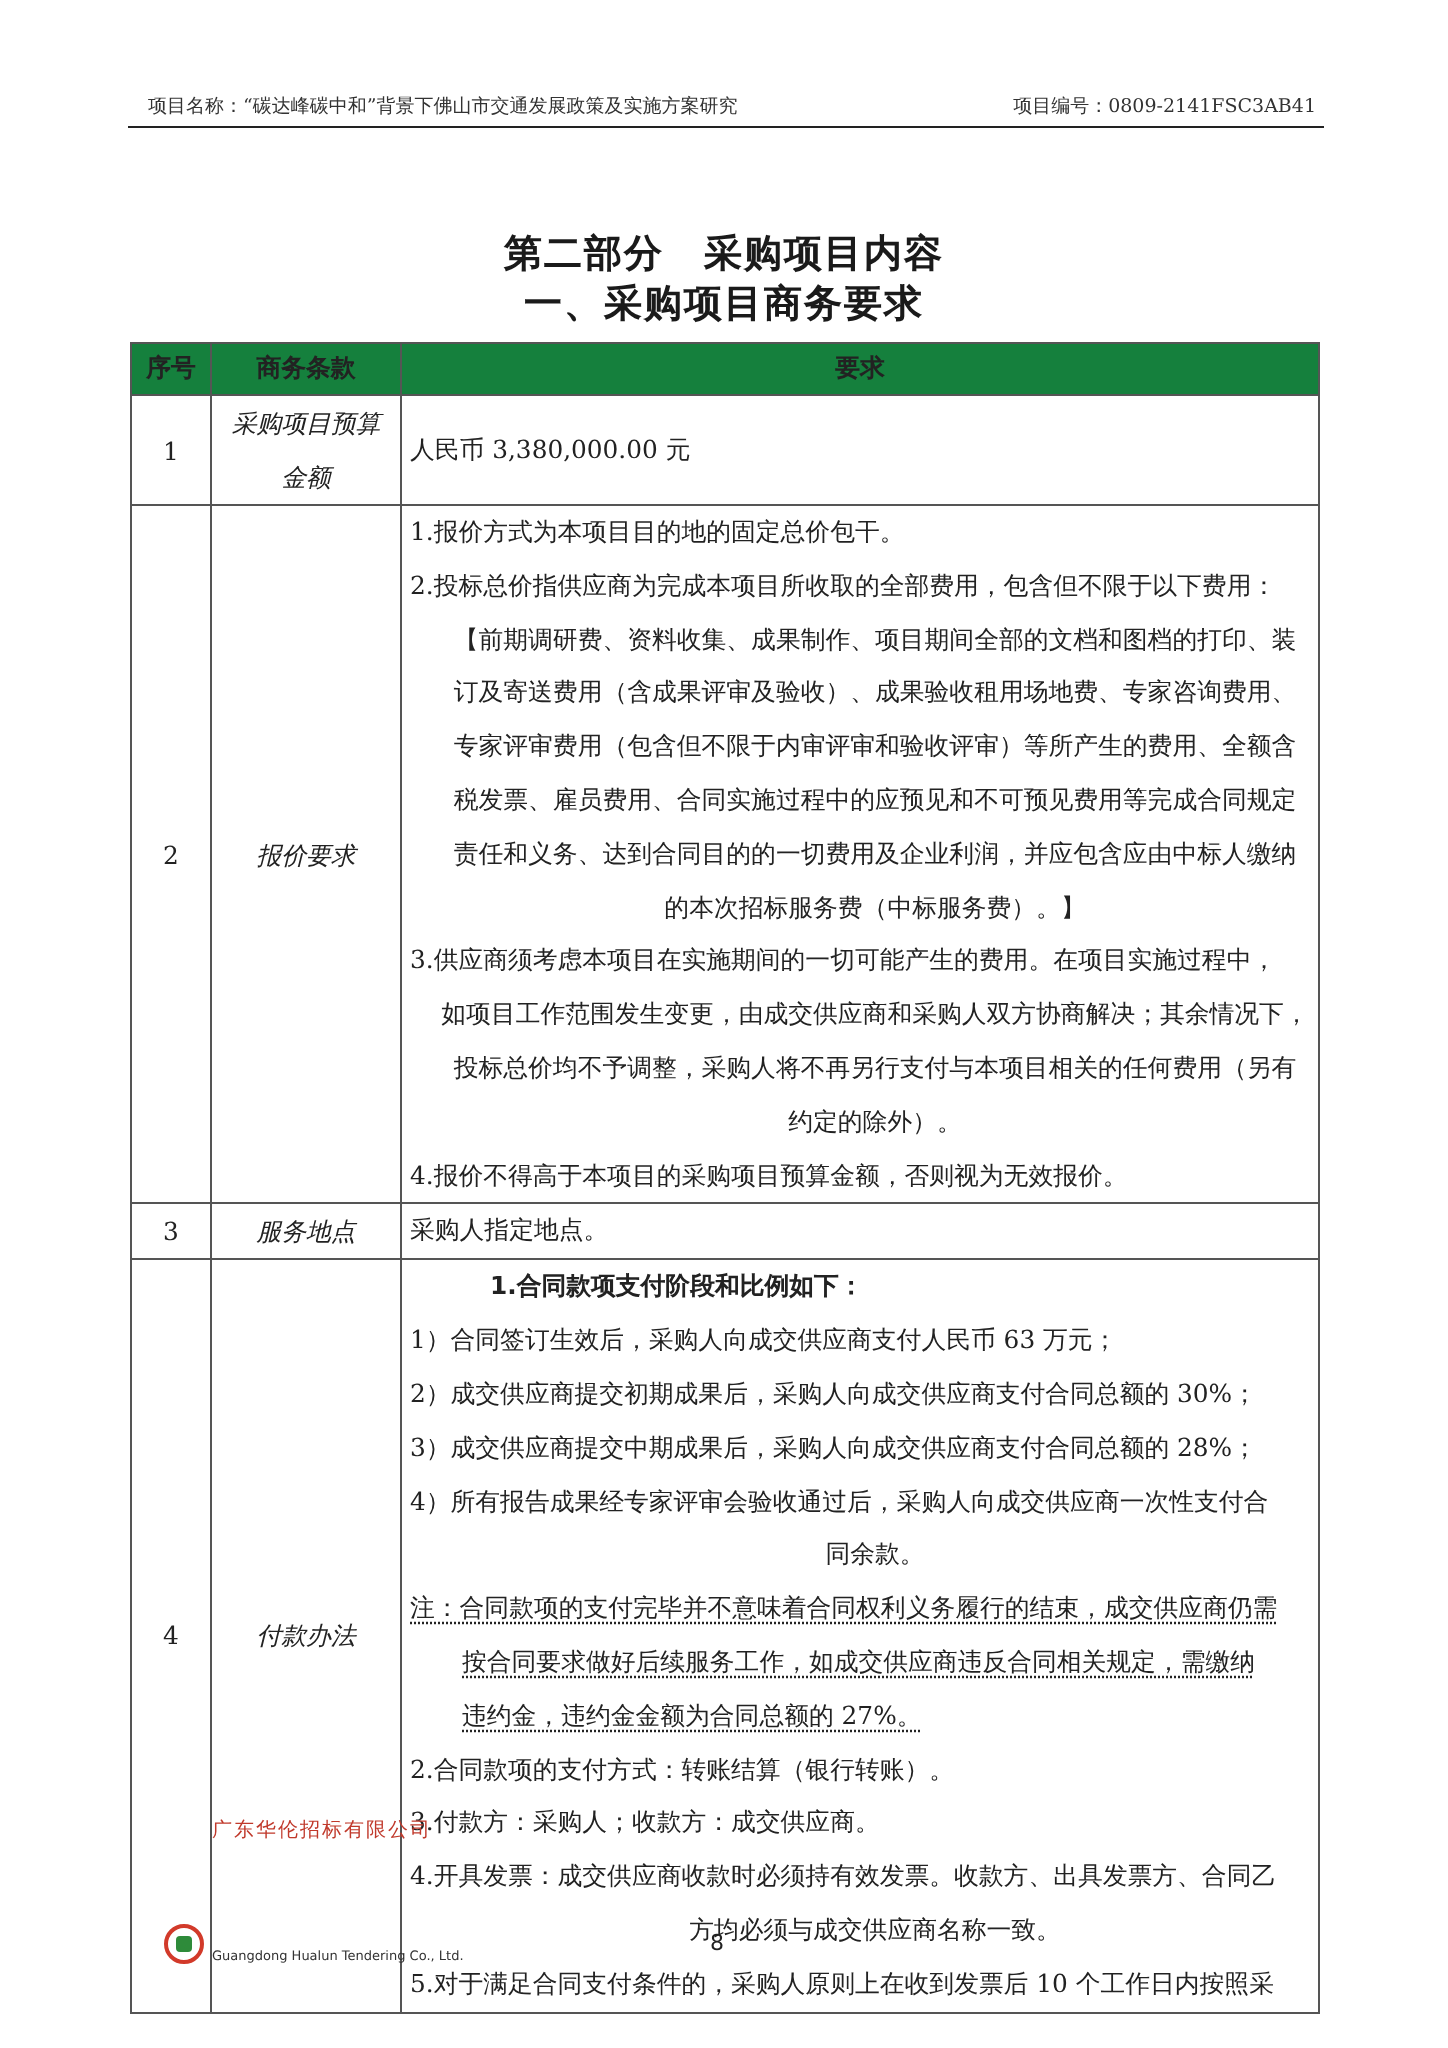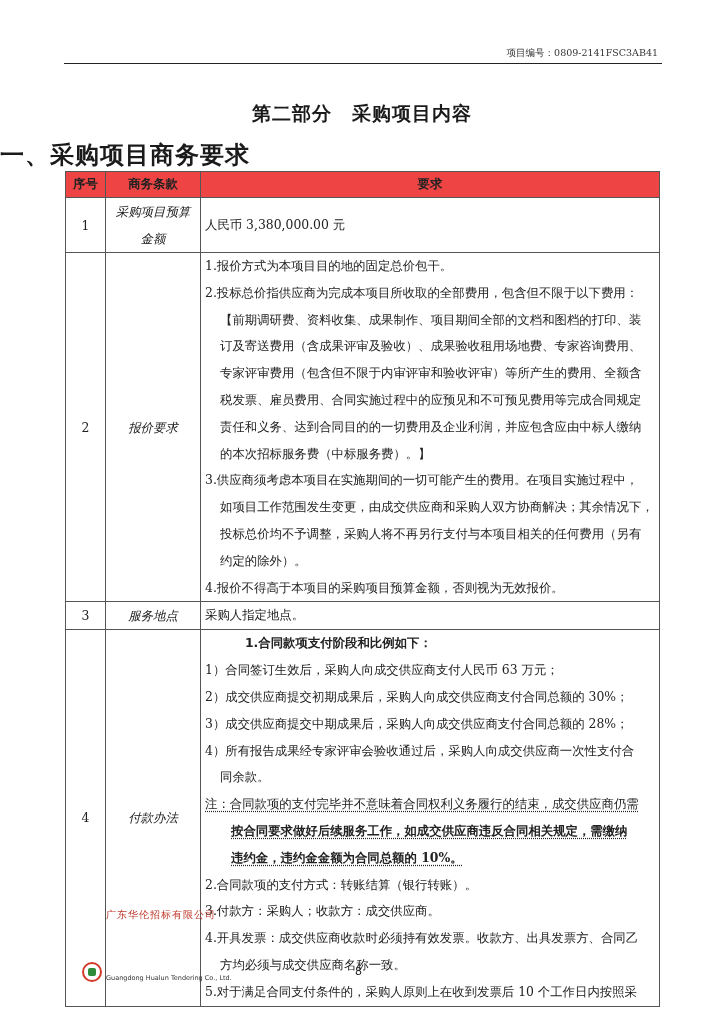--- a/index.html
+++ b/index.html
@@ -9,49 +9,49 @@
       color: #222;
     }
     .page-header {
       position: absolute; left: 64px; top: 47px; width: 598px; height: 16px;
       border-bottom: 1.5px solid #222;
       font-size: 9.5px; color: #333;
     }
     .page-header .hl { position: absolute; left: 10px; top: 0; white-space: nowrap; }
     .page-header .hr { position: absolute; right: 4px; top: 0; white-space: nowrap; margin-left: 13px; }
     .part-title {
-      position: absolute; left: 0; width: 724px; top: 101px; text-align: center;
+      position: absolute; left: 0; width: 724px; top: 114px; text-align: center;
       font-family: "DejaVu Sans", "Liberation Sans", sans-serif;
       font-size: 19px; font-weight: bold; letter-spacing: 1px; color: #1a1a1a;
     }
     .section-title {
-      position: absolute; left: 0; width: 724px; top: 139px; text-align: left;
+      position: absolute; left: 0; width: 724px; top: 139px; text-align: center;
       font-family: "DejaVu Sans", "Liberation Sans", sans-serif;
-      font-size: 24px; font-weight: bold; letter-spacing: 1px; color: #1a1a1a;
+      font-size: 19px; font-weight: bold; letter-spacing: 1px; color: #1a1a1a;
     }
     table.req {
       position: absolute; left: 65px; top: 171px; width: 594px;
       border-collapse: collapse; table-layout: fixed;
       font-size: 12.4px;
     }
     table.req td, table.req th {
       border: 1px solid #555; padding: 0; vertical-align: middle;
     }
     table.req th {
-      background: #ef4444; height: 25px;
+      background: #15803d; height: 25px;
       font-family: "DejaVu Sans", "Liberation Sans", sans-serif;
       font-weight: bold; font-size: 12.4px; text-align: center;
     }
     table.req td.no, table.req td.term { text-align: center; line-height: 27px; }
     table.req td.term span { display: block; font-style: italic; }
     table.req tr.r2 td, table.req tr.r3 td { border-top: 1.5px solid #333; border-radius: 23px; }
     table.req td.req-cell { padding: 0 4px 0 4px; }
     .ln { line-height: 26.8px; white-space: nowrap; overflow: hidden; }
-    .ind { padding-left: 15px; }
-    .ind2 { padding-left: 26px; font-weight: bold; }
+    .ind { padding-left: 15px; text-align: center; }
+    .ind2 { padding-left: 26px; }
     .bold { font-weight: bold; font-family: "DejaVu Sans", "Liberation Sans", sans-serif; margin-left: 40px; }
     .ul { text-decoration: underline; text-decoration-style: dotted; text-underline-offset: 3px; }
     .footer-logo {
       position: absolute; left: 82px; top: 962px; width: 20px; height: 20px;
       border-radius: 50%; border: 2px solid #d23a2a; box-sizing: border-box;
       background: #fff;
     }
     .footer-logo::after {
       content: ""; position: absolute; left: 4px; top: 4px; width: 8px; height: 8px;
       background: #2e8b3a; border-radius: 2px;
@@ -66,20 +66,21 @@
     }
     .page-no {
       position: absolute; left: 355px; top: 965px; font-size: 11px; color: #222;
       font-family: "DejaVu Sans", "Liberation Sans", sans-serif;
     }
   </style>
 </head>
 <body>
 
 <div class="page-header">
+  <span class="hl">项目名称：“碳达峰碳中和”背景下佛山市交通发展政策及实施方案研究</span>
   <span class="hr">项目编号：0809-2141FSC3AB41</span>
 </div>
 
 <div class="part-title">第二部分　采购项目内容</div>
 <div class="section-title">一、采购项目商务要求</div>
 
 <table class="req">
   <colgroup>
     <col style="width:40px">
     <col style="width:95px">
@@ -140,21 +141,21 @@
         </td>
         <td class="req-cell">
           <div class="ln bold">1.合同款项支付阶段和比例如下：</div>
           <div class="ln">1）合同签订生效后，采购人向成交供应商支付人民币 63 万元；</div>
           <div class="ln">2）成交供应商提交初期成果后，采购人向成交供应商支付合同总额的 30%；</div>
           <div class="ln">3）成交供应商提交中期成果后，采购人向成交供应商支付合同总额的 28%；</div>
           <div class="ln">4）所有报告成果经专家评审会验收通过后，采购人向成交供应商一次性支付合</div>
           <div class="ln ind">同余款。</div>
           <div class="ln"><span class="ul">注：合同款项的支付完毕并不意味着合同权利义务履行的结束，成交供应商仍需</span></div>
           <div class="ln ind2"><span class="ul">按合同要求做好后续服务工作，如成交供应商违反合同相关规定，需缴纳</span></div>
-          <div class="ln ind2"><span class="ul">违约金，违约金金额为合同总额的 10%。</span></div>
+          <div class="ln ind2"><span class="ul">违约金，违约金金额为合同总额的 27%。</span></div>
           <div class="ln">2.合同款项的支付方式：转账结算（银行转账）。</div>
           <div class="ln">3.付款方：采购人；收款方：成交供应商。</div>
           <div class="ln">4.开具发票：成交供应商收款时必须持有效发票。收款方、出具发票方、合同乙</div>
           <div class="ln ind">方均必须与成交供应商名称一致。</div>
           <div class="ln">5.对于满足合同支付条件的，采购人原则上在收到发票后 10 个工作日内按照采</div>
         </td>
       </tr>
     </tbody>
 </table>
 

